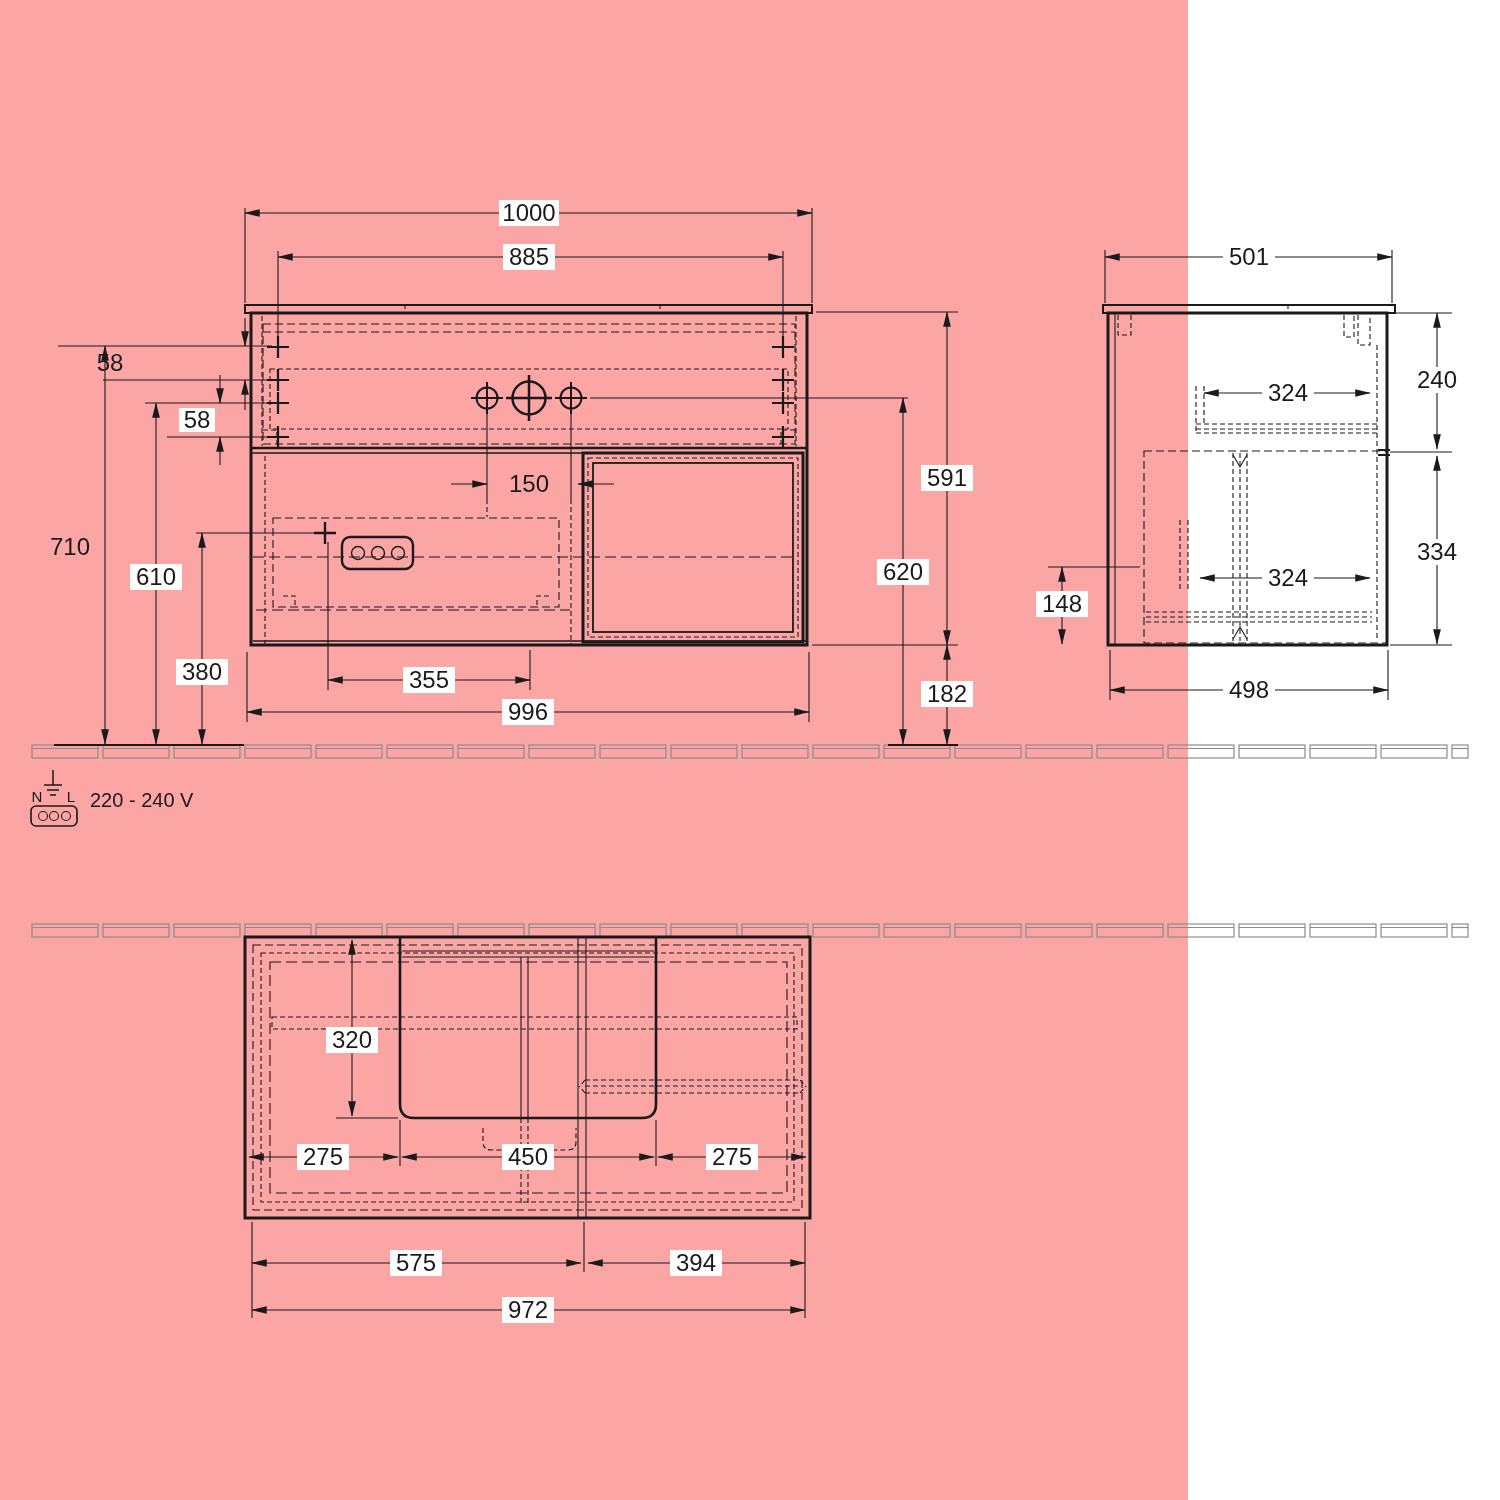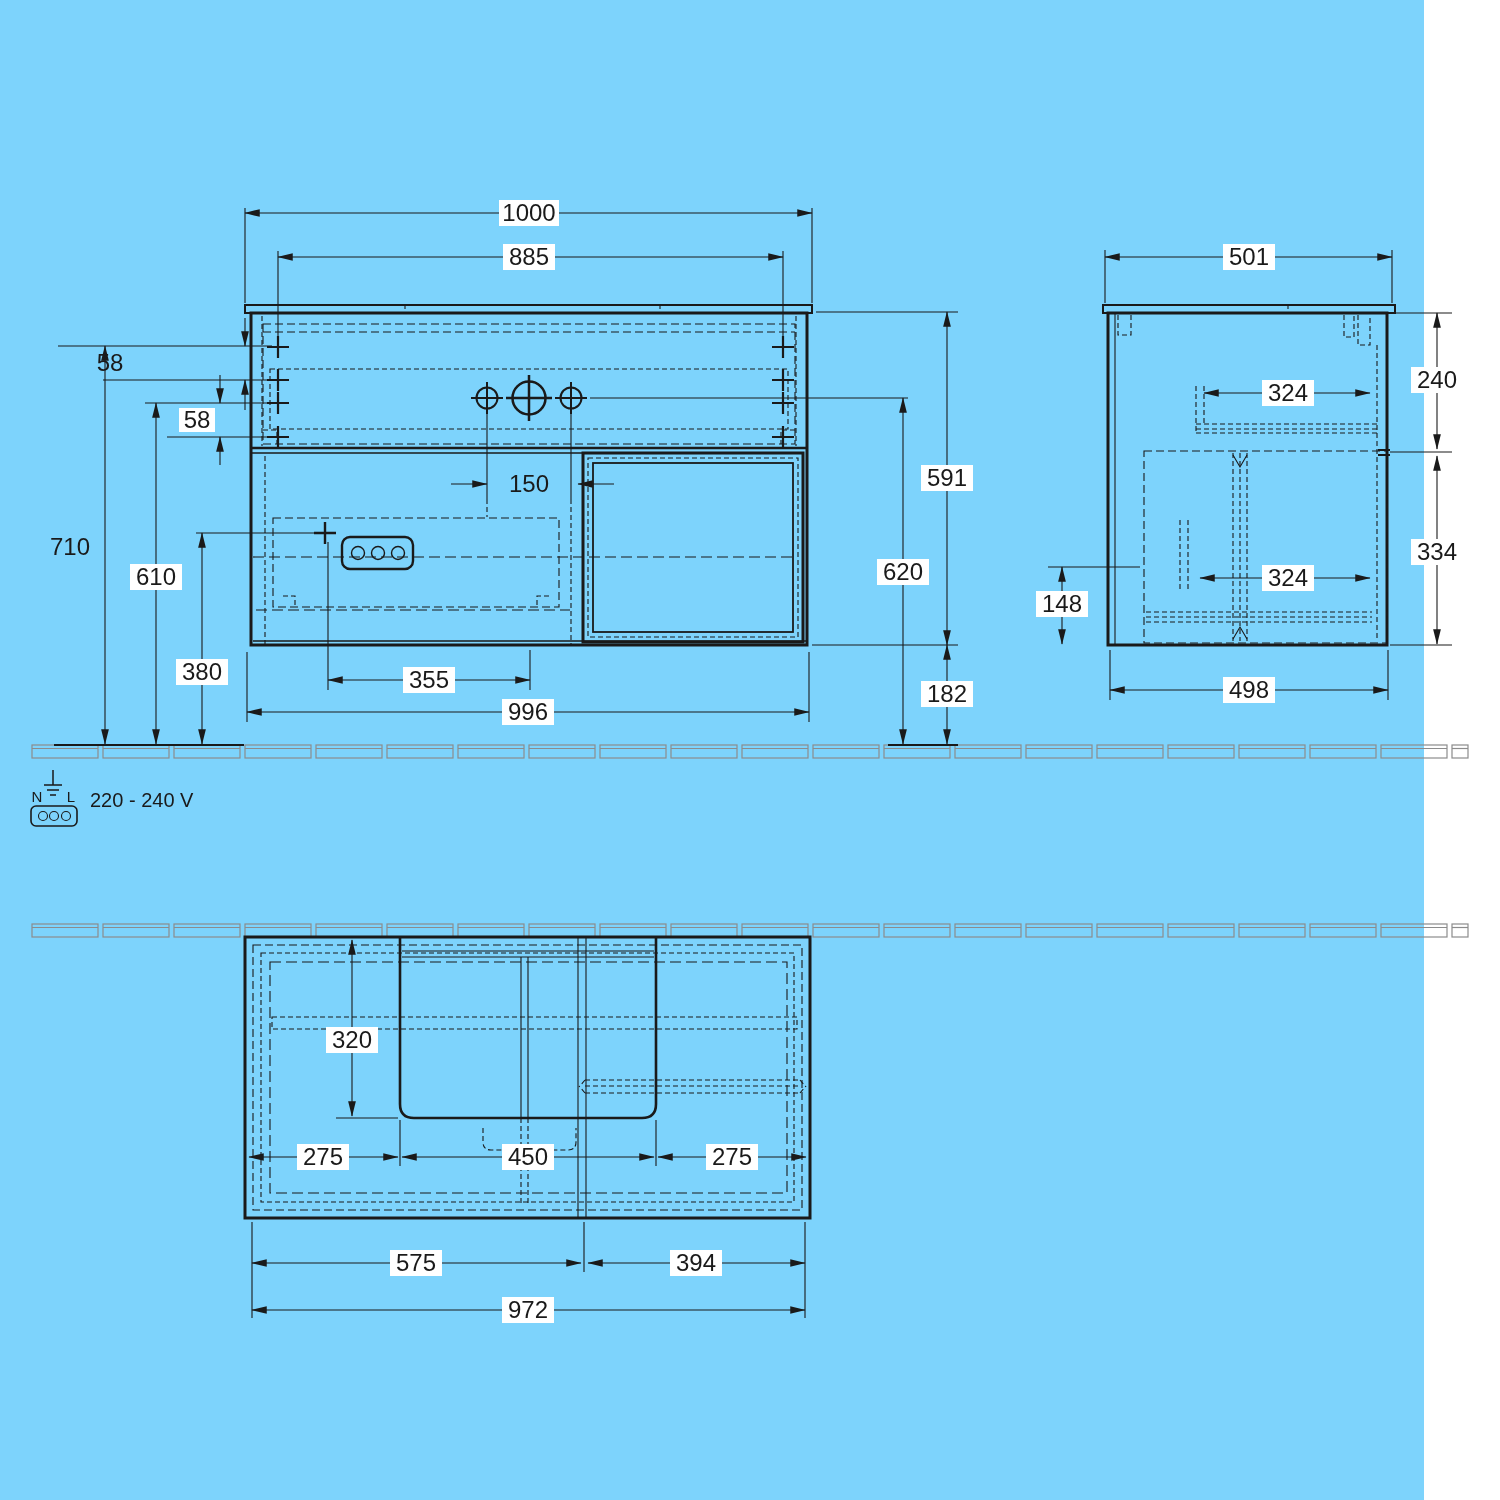--- a/index.html
+++ b/index.html
@@ -1,16 +1,16 @@
 <!DOCTYPE html>
 <html><head>
 <meta charset="utf-8">
 <style>
   html,body{margin:0;padding:0;background:#fff;}
-  .canvas{width:1424px;height:1500px;position:relative;background:#7dd3fc;}
+  .canvas{width:1188px;height:1500px;position:relative;background:#fca5a5;}
   svg{display:block;}
   text{font-family:"Liberation Sans", sans-serif;fill:#1a1a1a;}
   .dim{font-size:24px;text-anchor:middle;}
   .small{font-size:15px;text-anchor:middle;}
   .volt{font-size:20px;text-anchor:start;}
   .ln{stroke:#1a1a1a;fill:none;}
   .w3{stroke-width:3;}
   .w25{stroke-width:2.5;}
   .w2{stroke-width:2;}
   .w15{stroke-width:1.5;}

